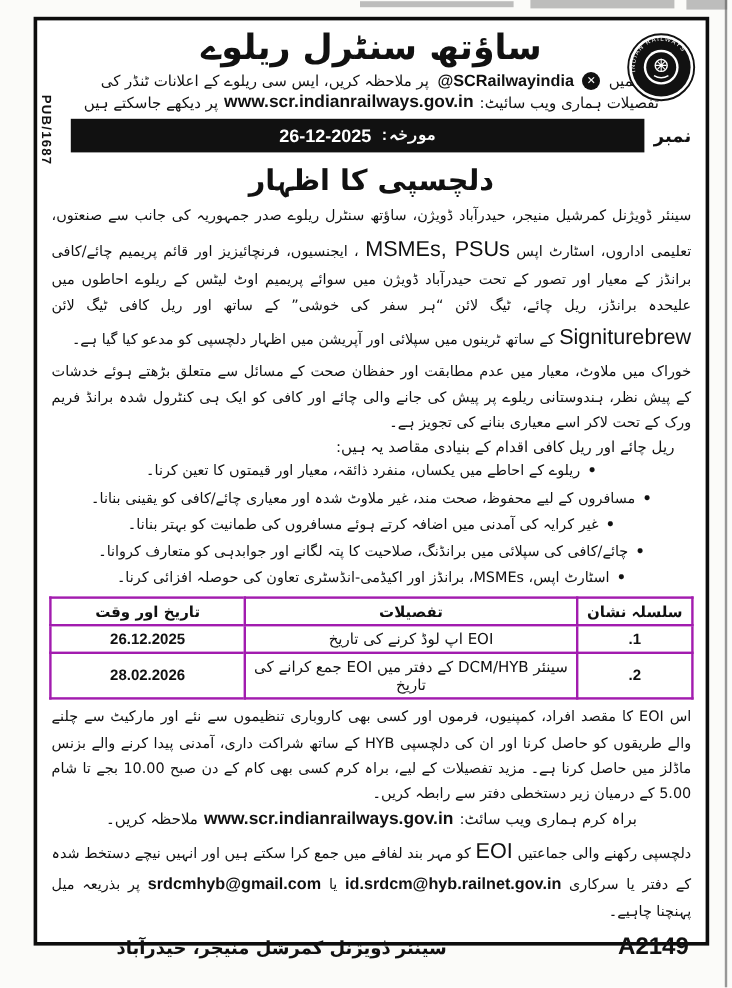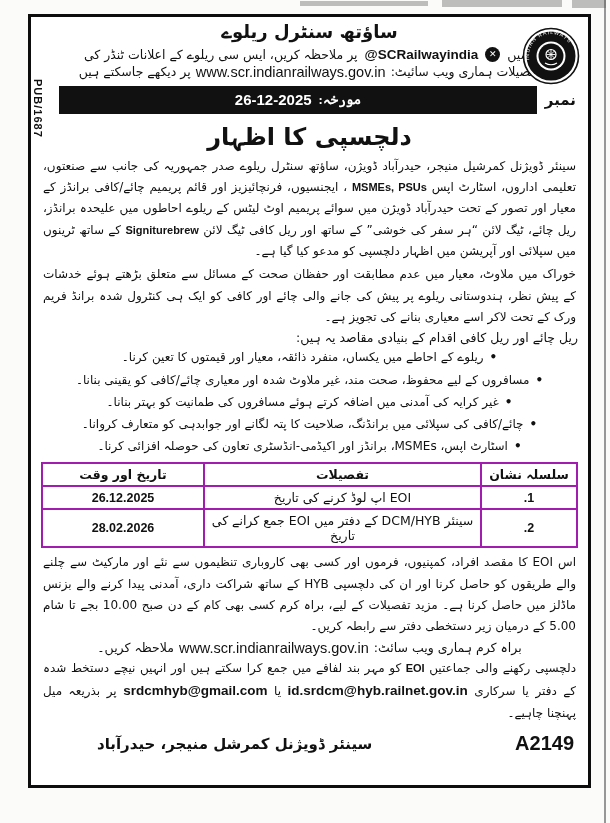--- a/index.html
+++ b/index.html
@@ -18,61 +18,61 @@
   }
   .pub-code{
     position:absolute;left:1px;top:62px;
     writing-mode:vertical-rl;
     font-family:"Liberation Sans",sans-serif;font-weight:bold;font-size:11px;
     letter-spacing:1px;color:#111;
   }
   .seal{position:absolute;right:8px;top:10px;width:58px;height:58px;}
 
   .title{
-    direction:rtl;text-align:center;font-weight:bold;font-size:18px;line-height:1.25;
+    direction:rtl;text-align:center;font-weight:bold;font-size:29px;line-height:1.25;
     margin:0 40px 0 40px;
   }
   .social-line{
     display:flex;direction:rtl;justify-content:center;align-items:center;gap:7px;
     font-size:12.5px;margin-top:3px;
   }
   .x-icon{
     width:15px;height:15px;border-radius:50%;background:#111;color:#fff;
     display:inline-flex;align-items:center;justify-content:center;
     font-size:9px;font-weight:bold;font-family:"DejaVu Sans",sans-serif;flex:0 0 auto;
   }
   .handle{font-family:"Liberation Sans",sans-serif;font-weight:bold;font-size:13.5px;direction:ltr;}
   .web-line{
     display:flex;direction:rtl;justify-content:center;align-items:center;gap:5px;
     font-size:12.5px;margin-top:2px;
   }
-  .url{font-family:"Liberation Sans",sans-serif;font-weight:normal;font-size:14.5px;direction:ltr;}
+  .url{font-family:"Liberation Sans",sans-serif;font-weight:bold;font-size:14.5px;direction:ltr;}
 
   .refbar-row{
     display:flex;direction:rtl;align-items:center;gap:8px;
     margin:6px 2px 2px 18px;
   }
   .num-label{font-size:15px;font-weight:bold;flex:0 0 auto;}
   .refbar{
     flex:1;background:#111;color:#fff;height:28px;
     display:flex;direction:rtl;align-items:center;justify-content:center;gap:7px;
     font-family:"Liberation Sans",sans-serif;font-weight:bold;font-size:15px;
   }
-  .refbar .u{font-family:Liberation Serif, serif;font-size:13px;}
+  .refbar .u{font-family:Liberation Mono, monospace;font-size:13px;}
 
   .heading{
     direction:rtl;text-align:center;font-weight:bold;font-size:24px;
     margin:9px 0 5px 0;
   }
   .para{
     direction:rtl;text-align:justify;font-size:12px;line-height:1.78;
     margin:2px 2px;
   }
-  .lat{font-family:"Liberation Sans",sans-serif;font-weight:bold;font-size:11px;direction:ltr;unicode-bidi:embed;}
-  .obj-intro{direction:rtl;text-align:right;font-size:12.5px;margin:1px 0;}
+  .lat{font-family:"Liberation Sans",sans-serif;font-weight:normal;font-size:18px;direction:ltr;unicode-bidi:embed;}
+  .obj-intro{direction:rtl;text-align:right;font-size:12.5px;margin:1px 16px;}
   .bullet{direction:rtl;text-align:center;font-size:12px;line-height:1.85;}
   .bullet .dot{font-weight:bold;margin-left:6px;}
 
   table.sched{
     width:100%;border-collapse:collapse;direction:rtl;margin:5px 0 4px 0;
   }
   table.sched th,table.sched td{
     border:2px solid #a21caf;padding:3px 5px;text-align:center;font-size:12.5px;
   }
   table.sched th{font-weight:bold;}

